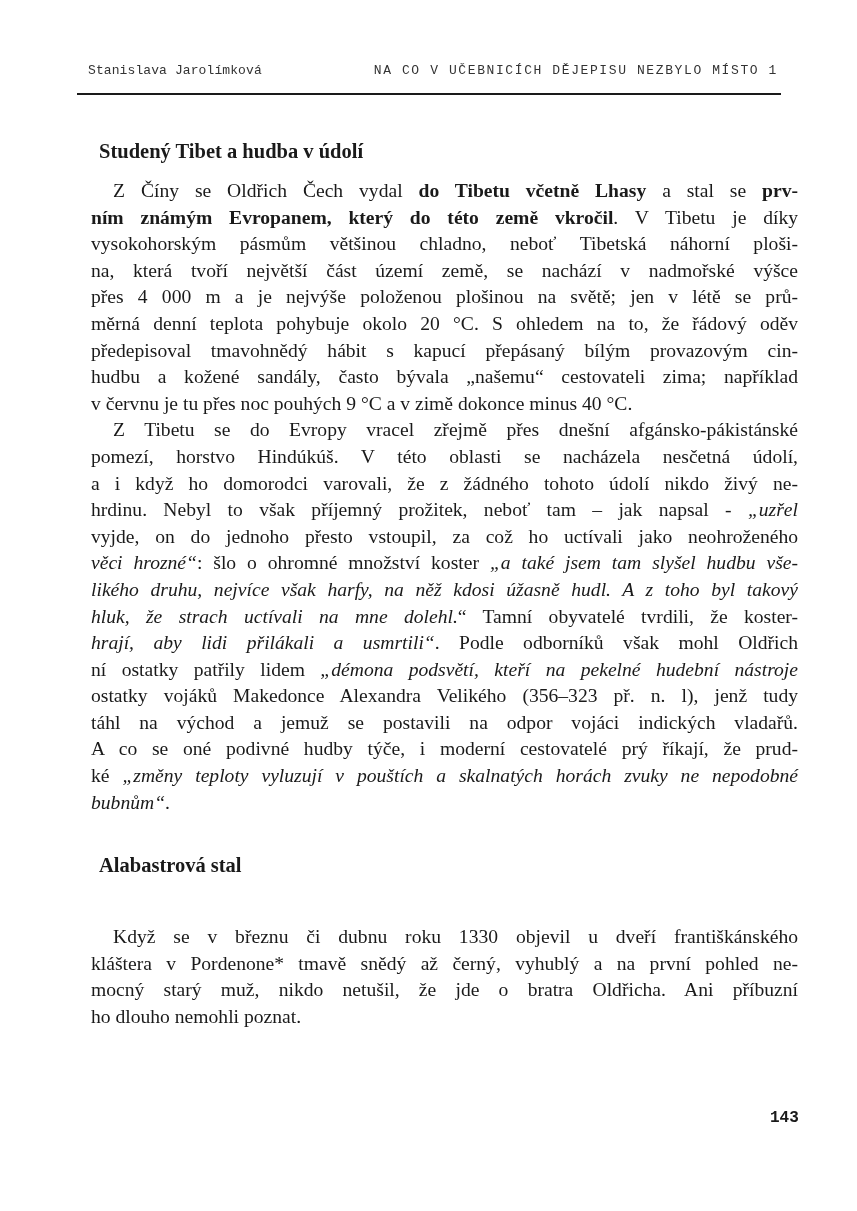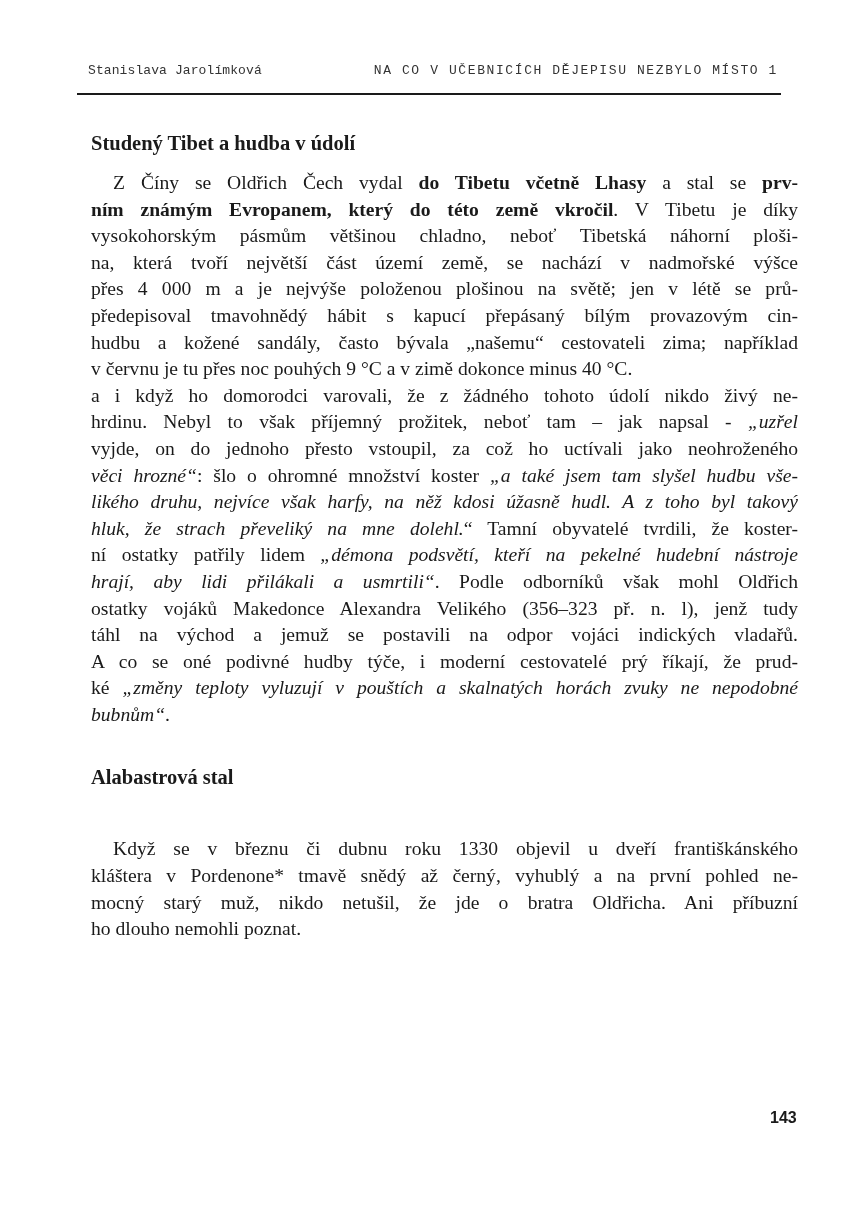--- a/index.html
+++ b/index.html
@@ -4,64 +4,67 @@
 <style>
   html, body { margin: 0; padding: 0; background: #ffffff; }
   body { width: 857px; height: 1211px; position: relative; overflow: hidden; color: #1a1a1a; }
   .header { position: absolute; left: 88px; top: 63px; width: 690px; height: 22px;
             font-family: Liberation Mono, monospace; font-size: 13px; color: #333; }
   .header .author { position: absolute; left: 0; top: 0; letter-spacing: 0.1px; }
   .header .title { position: absolute; right: 0; top: 0; letter-spacing: 1.6px; }
   .rule { position: absolute; left: 77px; top: 93px; width: 704px; height: 2px; background: #1a1a1a; }
   .content { position: absolute; left: 91px; top: 128px; width: 707px;
              font-family: "Liberation Serif", serif; font-size: 19.6px; line-height: 26.6px; }
-  h2 { font-family: "Liberation Serif", serif; font-weight: bold; font-size: 20.5px; margin: 0; line-height: 30px; }
+  h2 { font-family: "Liberation Serif", serif; font-weight: bold; font-size: 20.5px; margin: 8px; line-height: 30px; }
   .para { margin: 0; text-align: justify; text-indent: 22px; hyphens: manual; }
   .section-1 h2 { margin-bottom: 12px; }
   .section-2 { margin-top: 34px; }
   .section-2 h2 { margin-bottom: 12px; }
   .b { font-weight: bold; }
   .i { font-style: italic; }
   .line { display: block; text-align: justify; text-align-last: justify; white-space: nowrap; }
   .line.last { text-align-last: left; }
   .line.indent { padding-left: 22px; }
-  .page-number { position: absolute; left: 770px; top: 1109px; font-family: Liberation Sans, sans-serif;
+  .page-number { position: absolute; left: 770px; top: 1109px; font-family: Liberation Mono, monospace;
                  font-weight: bold; font-size: 16px; color: #1a1a1a; }
 </style>
 </head>
 <body>
 
 <div class="header">
   <span class="author">Stanislava Jarolímková</span>
   <span class="title">NA CO V UČEBNICÍCH DĚJEPISU NEZBYLO MÍSTO 1</span>
 </div>
 <div class="rule"></div>
 
 <div class="content">
   <div class="section section-1">
     <h2>Studený Tibet a hudba v údolí</h2>
     <div class="para" style="text-indent: 0px;">
         <span class="line indent"><span>Z Číny se Oldřich Čech vydal </span><span class="b">do Tibetu včetně Lhasy</span><span> a stal se </span><span class="b">prv-</span></span>
         <span class="line"><span class="b">ním známým Evropanem, který do této země vkročil</span><span>. V Tibetu je díky</span></span>
         <span class="line"><span>vysokohorským pásmům většinou chladno, neboť Tibetská náhorní ploši-</span></span>
         <span class="line"><span>na, která tvoří největší část území země, se nachází v nadmořské výšce</span></span>
         <span class="line"><span>přes 4 000 m a je nejvýše položenou plošinou na světě; jen v létě se prů-</span></span>
+        <span class="line"><span>měrná denní teplota pohybuje okolo 20 °C. S ohledem na to, že řádový oděv</span></span>
         <span class="line"><span>předepisoval tmavohnědý hábit s kapucí přepásaný bílým provazovým cin-</span></span>
         <span class="line"><span>hudbu a kožené sandály, často bývala „našemu“ cestovateli zima; například</span></span>
         <span class="line last"><span>v červnu je tu přes noc pouhých 9 °C a v zimě dokonce minus 40 °C.</span></span>
       </div>
     <div class="para" style="text-indent: 0px;">
+        <span class="line indent"><span>Z Tibetu se do Evropy vracel zřejmě přes dnešní afgánsko-pákistánské</span></span>
+        <span class="line"><span>pomezí, horstvo Hindúkúš. V této oblasti se nacházela nesčetná údolí,</span></span>
         <span class="line"><span>a i když ho domorodci varovali, že z žádného tohoto údolí nikdo živý ne-</span></span>
         <span class="line"><span>hrdinu. Nebyl to však příjemný prožitek, neboť tam – jak napsal - </span><span class="i">„uzřel</span></span>
         <span class="line"><span>vyjde, on do jednoho přesto vstoupil, za což ho uctívali jako neohroženého</span></span>
         <span class="line"><span class="i">věci hrozné“</span><span>: šlo o ohromné množství koster </span><span class="i">„a také jsem tam slyšel hudbu vše-</span></span>
         <span class="line"><span class="i">likého druhu, nejvíce však harfy, na něž kdosi úžasně hudl. A z toho byl takový</span></span>
-        <span class="line"><span class="i">hluk, že strach převeliký na mne dolehl.</span><span>“ Tamní obyvatelé tvrdili, že koster-</span></span>
+        <span class="line"><span class="i">hluk, že strach uctívali na mne dolehl.</span><span>“ Tamní obyvatelé tvrdili, že koster-</span></span>
+        <span class="line"><span class="i">hrají, aby lidi přilákali a usmrtili“</span><span>. Podle odborníků však mohl Oldřich</span></span>
         <span class="line"><span>ní ostatky patřily lidem </span><span class="i">„démona podsvětí, kteří na pekelné hudební nástroje</span></span>
-        <span class="line"><span class="i">hrají, aby lidi přilákali a usmrtili“</span><span>. Podle odborníků však mohl Oldřich</span></span>
         <span class="line"><span>ostatky vojáků Makedonce Alexandra Velikého (356–323 př. n. l), jenž tudy</span></span>
         <span class="line"><span>táhl na východ a jemuž se postavili na odpor vojáci indických vladařů.</span></span>
         <span class="line"><span>A co se oné podivné hudby týče, i moderní cestovatelé prý říkají, že prud-</span></span>
         <span class="line"><span>ké </span><span class="i">„změny teploty vyluzují v pouštích a skalnatých horách zvuky ne nepodobné</span></span>
         <span class="line last"><span class="i">bubnům“</span><span>.</span></span>
       </div>
   </div>
   <div class="section section-2">
     <h2>Alabastrová stal</h2>
     <div class="para" style="text-indent: 0px; margin-top: 44px;">

